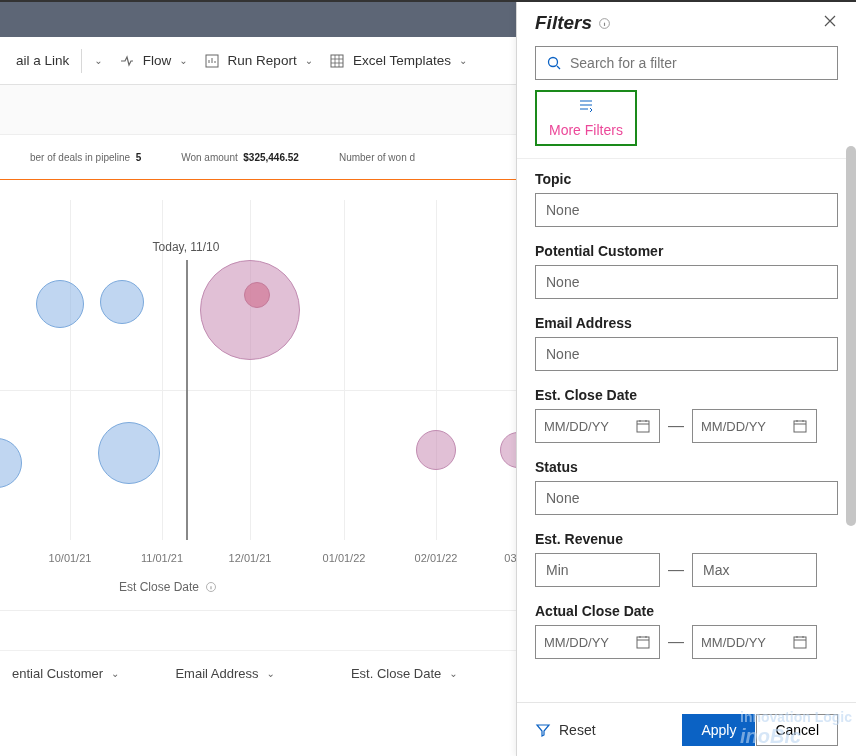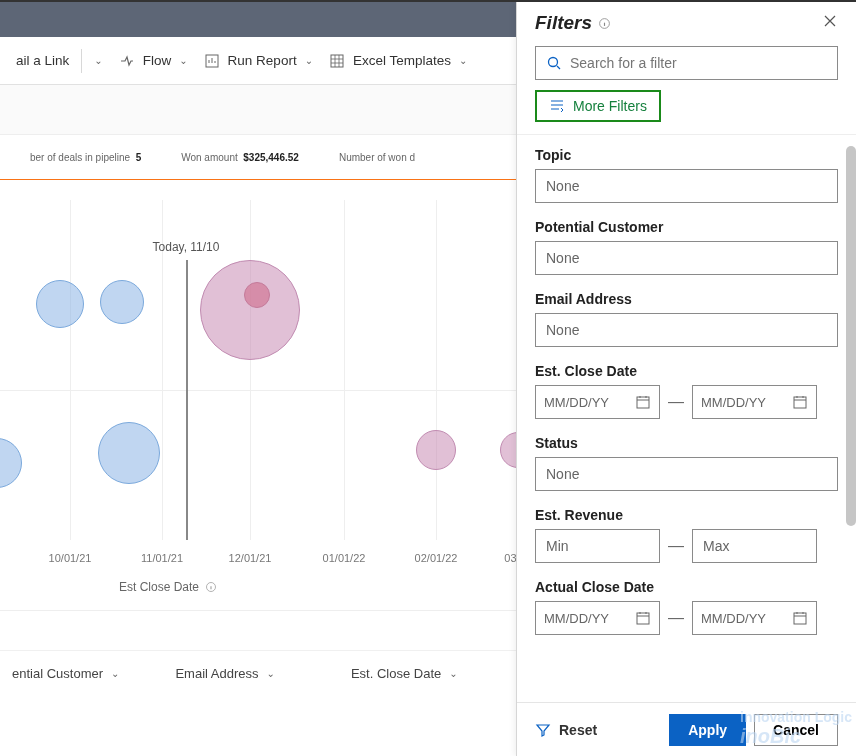--- a/index.html
+++ b/index.html
@@ -37,33 +37,33 @@
 .footer2 .col { display: flex; align-items: center; gap: 8px; }
 
 
 .panel { position: absolute; top: 2px; right: 0; bottom: 0; width: 340px; background: #fff; border-left: 1px solid #d6d6d6; display: flex; flex-direction: column; box-shadow: -2px 0 6px rgba(0,0,0,0.06); }
 .panel .phead { display: flex; align-items: center; justify-content: space-between; padding: 10px 18px 4px 18px; font-style: italic; }
 .panel .ptitle { font-size: 19px; font-weight: 600; color: #222; display: flex; align-items: center; gap: 6px; }
 .panel .close { font-size: 16px; color: #555; cursor: pointer; }
 .panel .search { margin: 8px 18px 10px 18px; border: 1px solid #8a8a8a; height: 34px; display: flex; align-items: center; padding: 0 10px; gap: 8px; font-size: 14px; color: #666; }
 .panel .search input { border: none; outline: none; flex: 1; font-size: 14px; background: transparent; }
 .panel .morewrap { padding: 0 18px 12px 18px; border-bottom: 1px solid #eee; }
-.panel .morefilters { border: 2px solid #1a8a1a; display: inline-flex; align-items: center; gap: 8px; padding: 6px 12px; font-size: 14px; color: #15803d; cursor: pointer; }
+.panel .morefilters { border: 2px solid #1a8a1a; display: inline-flex; align-items: center; gap: 8px; padding: 6px 12px; font-size: 14px; color: #ec4899; cursor: pointer; flex-direction: column; }
 .panel .body { flex: 1; overflow-y: auto; padding: 12px 18px 8px 18px; position: relative; }
 .panel .field { margin-bottom: 16px; }
 .panel .flabel { font-size: 14px; color: #222; font-weight: 600; margin-bottom: 6px; }
 .panel .finput { border: 1px solid #8a8a8a; height: 34px; padding: 0 10px; font-size: 14px; color: #666; display: flex; align-items: center; }
 .panel .daterow { display: flex; align-items: center; gap: 8px; }
 .panel .dateinput { border: 1px solid #8a8a8a; height: 34px; width: 125px; padding: 0 8px; font-size: 13px; color: #666; display: flex; align-items: center; justify-content: space-between; gap: 6px; }
 .panel .dash { color: #666; }
 .panel .revrow { display: flex; align-items: center; gap: 8px; }
 .panel .revinput { border: 1px solid #8a8a8a; height: 34px; width: 125px; padding: 0 10px; font-size: 14px; color: #666; display: flex; align-items: center; }
-.panel .pfoot { height: 54px; border-top: 1px solid #e5e5e5; display: flex; align-items: center; justify-content: space-between; padding: 0 18px; font-weight: bold; }
+.panel .pfoot { height: 54px; border-top: 1px solid #e5e5e5; display: flex; align-items: center; justify-content: space-between; padding: 0 18px; }
 .panel .reset { display: flex; align-items: center; gap: 8px; font-size: 14px; color: #333; cursor: pointer; }
-.panel .btns { display: flex; gap: 8px; }
+.panel .btns { display: flex; gap: 1px; }
 .panel .btn { height: 32px; padding: 0 18px; font-size: 14px; border: 1px solid #8a8a8a; background: #fff; cursor: pointer; display: flex; align-items: center; }
 .panel .btn.primary { background: #0b62c4; border-color: #0b62c4; color: #fff; }
 
 .scrollthumb { position: absolute; right: 0; top: 144px; width: 10px; height: 380px; background: #c6c6c6; border-radius: 5px; }
 
 .watermark { position: absolute; right: 4px; bottom: 8px; font-size: 20px; color: #bcd6f2; font-weight: 600; opacity: 0.6; pointer-events: none; font-style: italic; }
 .watermark .small { font-size: 14px; display: block; text-align: right; font-style: normal; }
 
 svg.icon { width: 16px; height: 16px; flex-shrink: 0; }
 </style>

